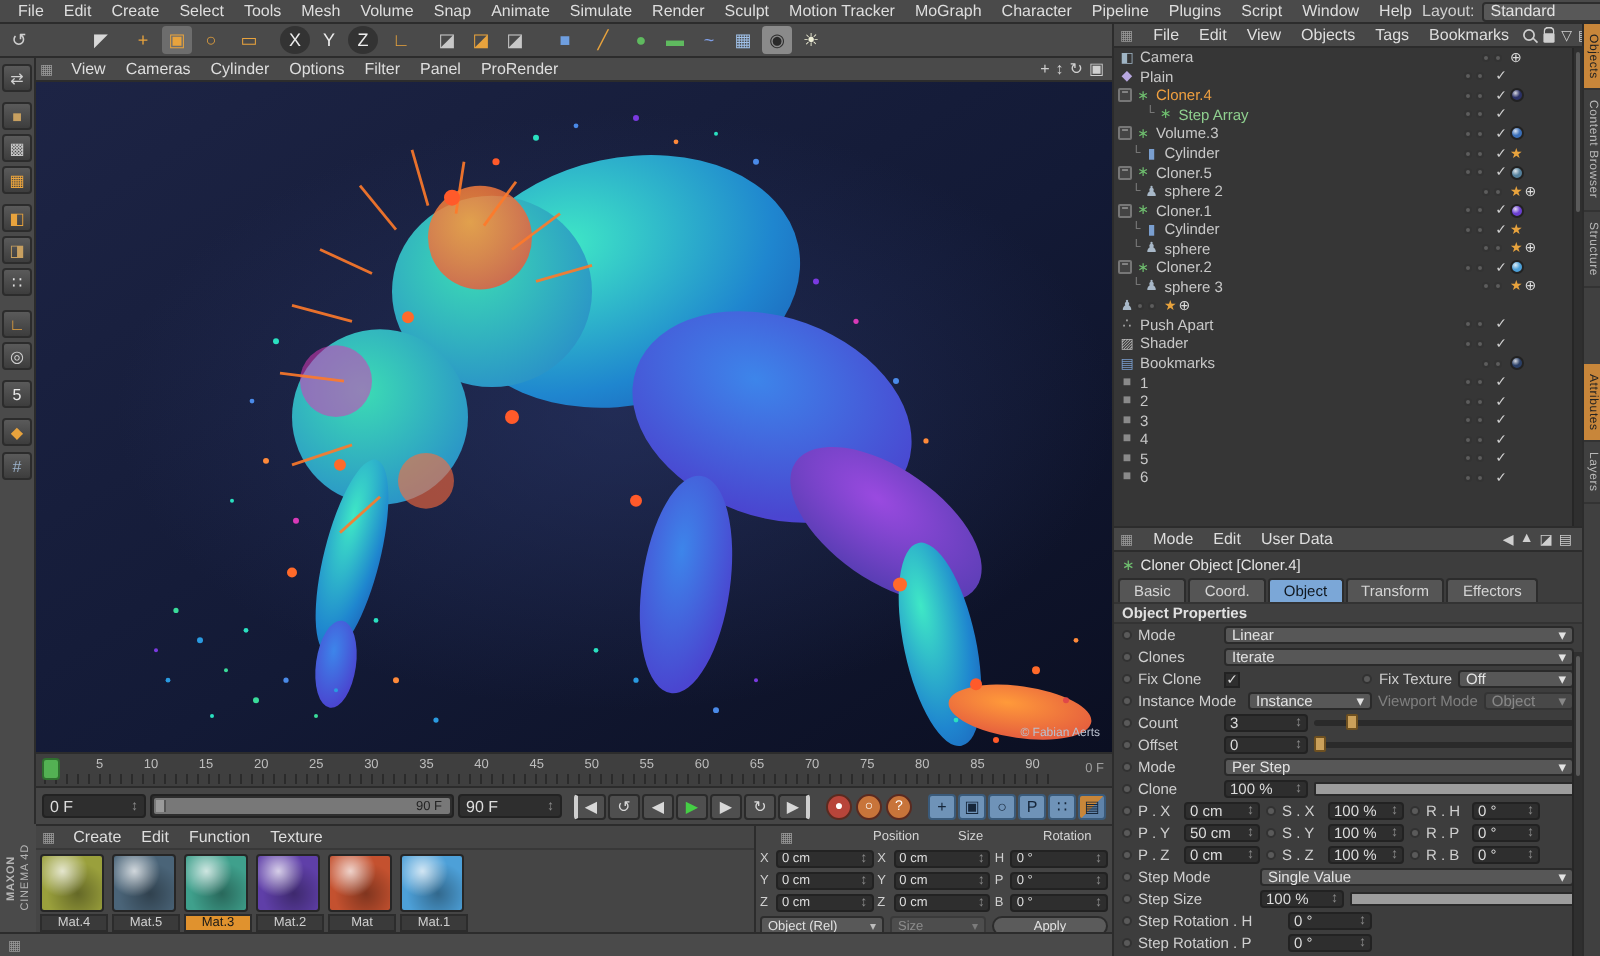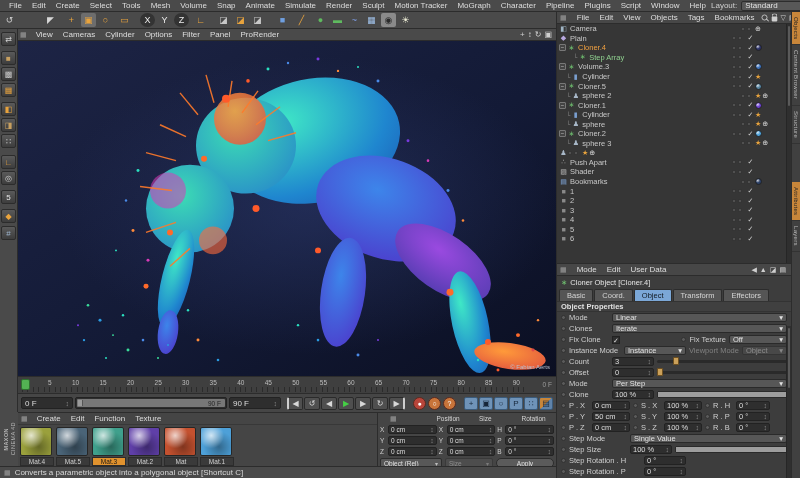--- a/index.html
+++ b/index.html
@@ -544,21 +544,20 @@
     <span class="dd dim" style="width:48px">
       <span>Size</span>
         <span class="arr">▾</span>
     </span>
     <span class="apply-btn">Apply</span>
   </div>
 </div>
 
 <div id="statusbar" class="abs">
   <span class="grid-ic">▦</span>
-  <span>Converts a parametric object into a polygonal object [Shortcut C]</span>
 </div>
 
 <div id="right-dock" class="abs">
 
   <div id="om-header">
     <span class="grid-ic">▦</span>
     <div style="display:flex">
 
     <span class="menu-item">File</span>
         <span class="menu-item">Edit</span>

